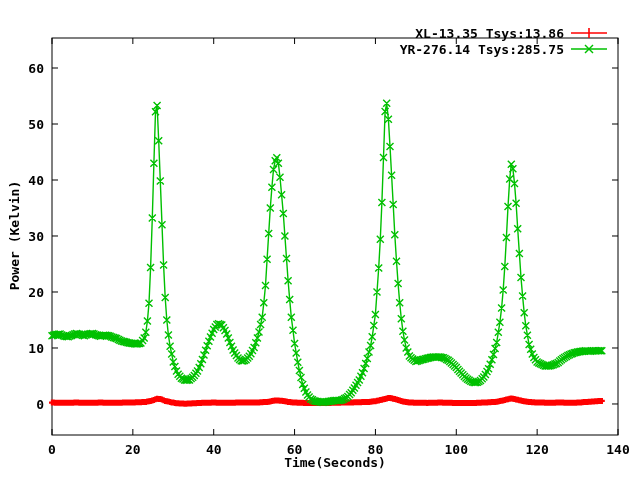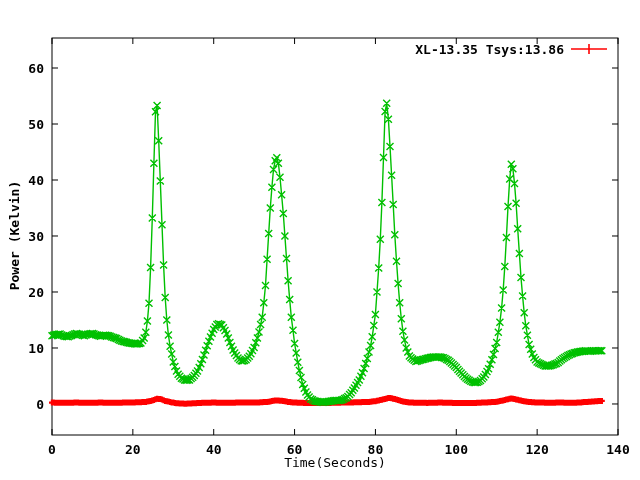--- a/index.html
+++ b/index.html
@@ -8,30 +8,30 @@
     font-family:"DejaVu Sans Mono","Liberation Mono",monospace;
     overflow:hidden;
   }
   .chart-title{
     position:absolute;left:52px;top:11px;width:566px;
     text-align:center;font-size:13px;font-weight:bold;color:#000;
     white-space:nowrap;letter-spacing:0px;
   }
   .x-axis-label{
     position:absolute;left:52px;top:455px;width:566px;
-    text-align:center;font-size:13px;font-weight:normal;color:#000;
+    text-align:center;font-size:13px;font-weight:bold;color:#000;
   }
   .y-axis-label{
     position:absolute;left:-86px;top:228px;width:200px;
     text-align:center;font-size:13px;font-weight:bold;color:#000;
     transform:rotate(-90deg);
   }
   #plot-svg{position:absolute;left:0;top:0;}
   .legend{
-    position:absolute;top:42px;right:33px;display:flex;
+    position:absolute;top:26px;right:33px;display:flex;
     flex-direction:column;gap:2px;align-items:flex-end;
   }
   .legend-row{display:flex;align-items:center;gap:7px;height:14px;}
   .legend-label{font-size:13px;font-weight:bold;color:#000;white-space:nowrap;}
 </style>
 </head>
 <body>
 
 <div id="screen">
   <svg id="plot-svg" width="640" height="480">
@@ -93,14 +93,22 @@
   <div class="x-axis-label">Time(Seconds)</div>
 
   <div class="legend">
     <div class="legend-row">
       <span class="legend-label">XL-13.35 Tsys:13.86</span>
       <svg width="36" height="14">
         <line x1="0" y1="7" x2="36" y2="7" stroke="#ff0000" stroke-width="1.6"></line>
         <line x1="18" y1="2" x2="18" y2="12" stroke="#ff0000" stroke-width="1.6"></line>
       </svg>
     </div>
+    <div class="legend-row">
+      <span class="legend-label">YR-276.14 Tsys:285.75</span>
+      <svg width="36" height="14">
+        <line x1="0" y1="7" x2="36" y2="7" stroke="#00c000" stroke-width="1.4"></line>
+        <line x1="14" y1="3" x2="22" y2="11" stroke="#00c000" stroke-width="1.4"></line>
+        <line x1="14" y1="11" x2="22" y2="3" stroke="#00c000" stroke-width="1.4"></line>
+      </svg>
+    </div>
   </div>
 </div>
 
 </body></html>

